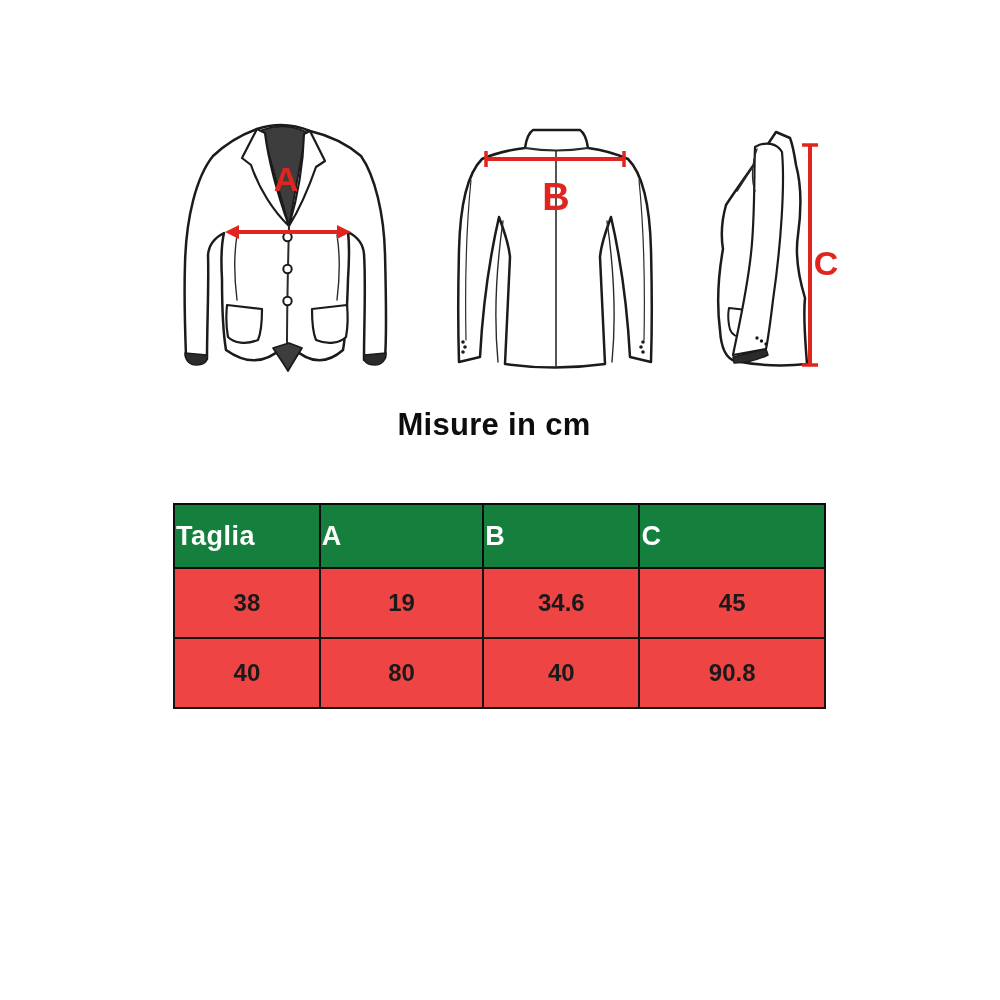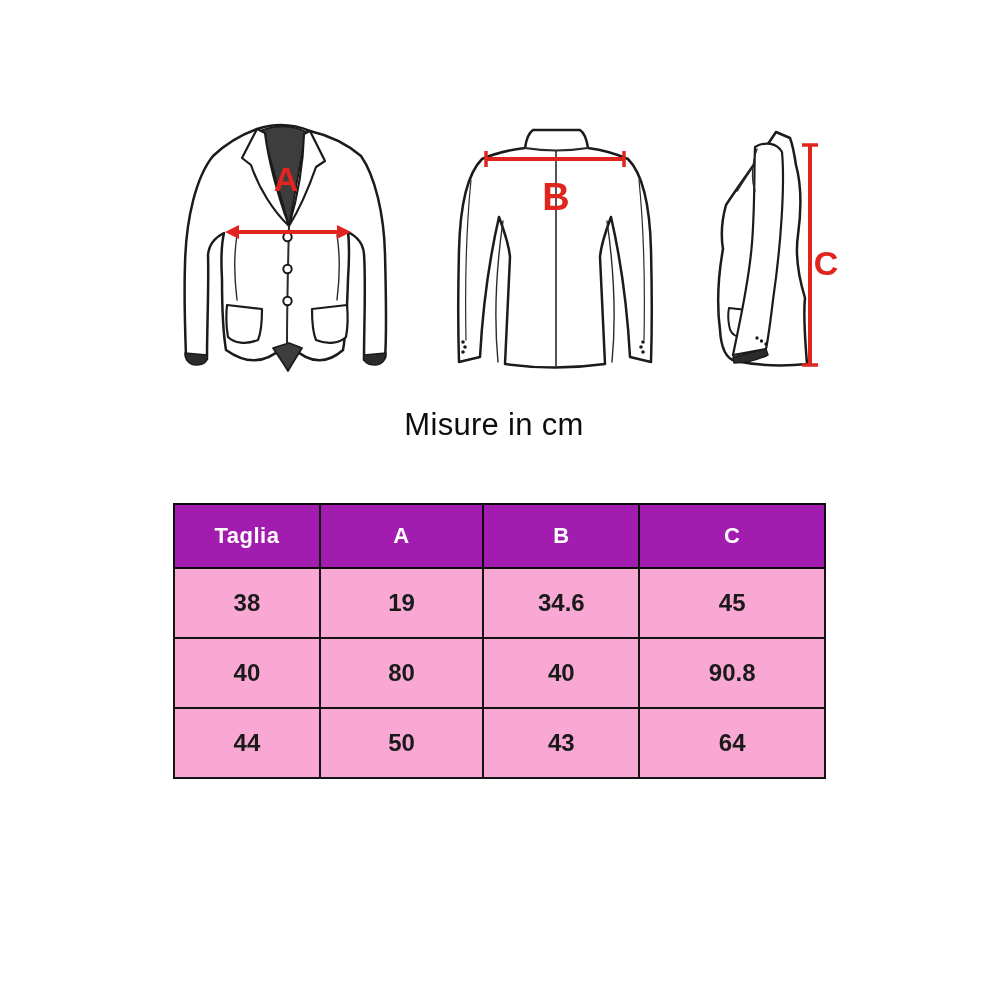--- a/index.html
+++ b/index.html
@@ -6,34 +6,34 @@
   .canvas{
     position:relative;width:1000px;height:1000px;background:#ffffff;
     font-family:"Liberation Sans",sans-serif;overflow:hidden;
   }
   .figure{position:absolute;}
   .fig-front{left:180px;top:113px;width:214px;height:262px;}
   .fig-back{left:448px;top:124px;width:210px;height:247px;}
   .fig-side{left:713px;top:124px;width:130px;height:247px;}
   .page-title{
     position:absolute;top:407px;left:0;width:988px;text-align:center;
-    font-size:31px;font-weight:normal;color:#0d0d0d;letter-spacing:.3px;
+    font-size:31px;font-weight:bold;color:#0d0d0d;letter-spacing:.3px;
   }
   table.size-table{
     position:absolute;left:173px;top:503px;width:653px;
     border-collapse:collapse;table-layout:fixed;background:#ffffff;
   }
   table.size-table th{
-    height:60px;background:#a21caf;color:#ffffff;font-size:22px;
-    font-weight:bold;letter-spacing:.5px;text-align:center;
+    height:60px;background:#15803d;color:#ffffff;font-size:27px;
+    font-weight:bold;letter-spacing:.5px;text-align:left;
     border:2px solid #0c0c0c;
   }
   table.size-table td{
     height:66px;border:2px solid #141414;font-size:24px;font-weight:bold;
-    color:#1a1a1a;text-align:center;vertical-align:middle;background:#f9a8d4;
+    color:#1a1a1a;text-align:center;vertical-align:middle;background:#ef4444;
   }
   .outline{fill:#ffffff;stroke:#1b1b1b;stroke-width:2.5;stroke-linejoin:round;stroke-linecap:round;}
   .outline-thin{fill:none;stroke:#2a2a2a;stroke-width:1.4;stroke-linecap:round;}
   .dark{fill:#3d3d3d;stroke:#1b1b1b;stroke-width:1.8;stroke-linejoin:round;}
   .cuff{fill:#2b2b2b;stroke:#1b1b1b;stroke-width:1.5;stroke-linejoin:round;}
   .btn{fill:#ffffff;stroke:#1b1b1b;stroke-width:2;}
   .dot{fill:#1b1b1b;stroke:none;}
   .red-line{stroke:#e0251f;stroke-width:4;fill:none;}
   .red-tick{stroke:#e0251f;stroke-width:3.5;fill:none;}
   .red-fill{fill:#e0251f;stroke:none;}
@@ -145,22 +145,16 @@
         <td>19</td>
         <td>34.6</td>
         <td>45</td>
       </tr>
       <tr>
         <td>40</td>
         <td>80</td>
         <td>40</td>
         <td>90.8</td>
       </tr>
-      <tr>
-        <td>44</td>
-        <td>50</td>
-        <td>43</td>
-        <td>64</td>
-      </tr>
     </tbody>
   </table>
 
 </div>
 
 </body></html>

